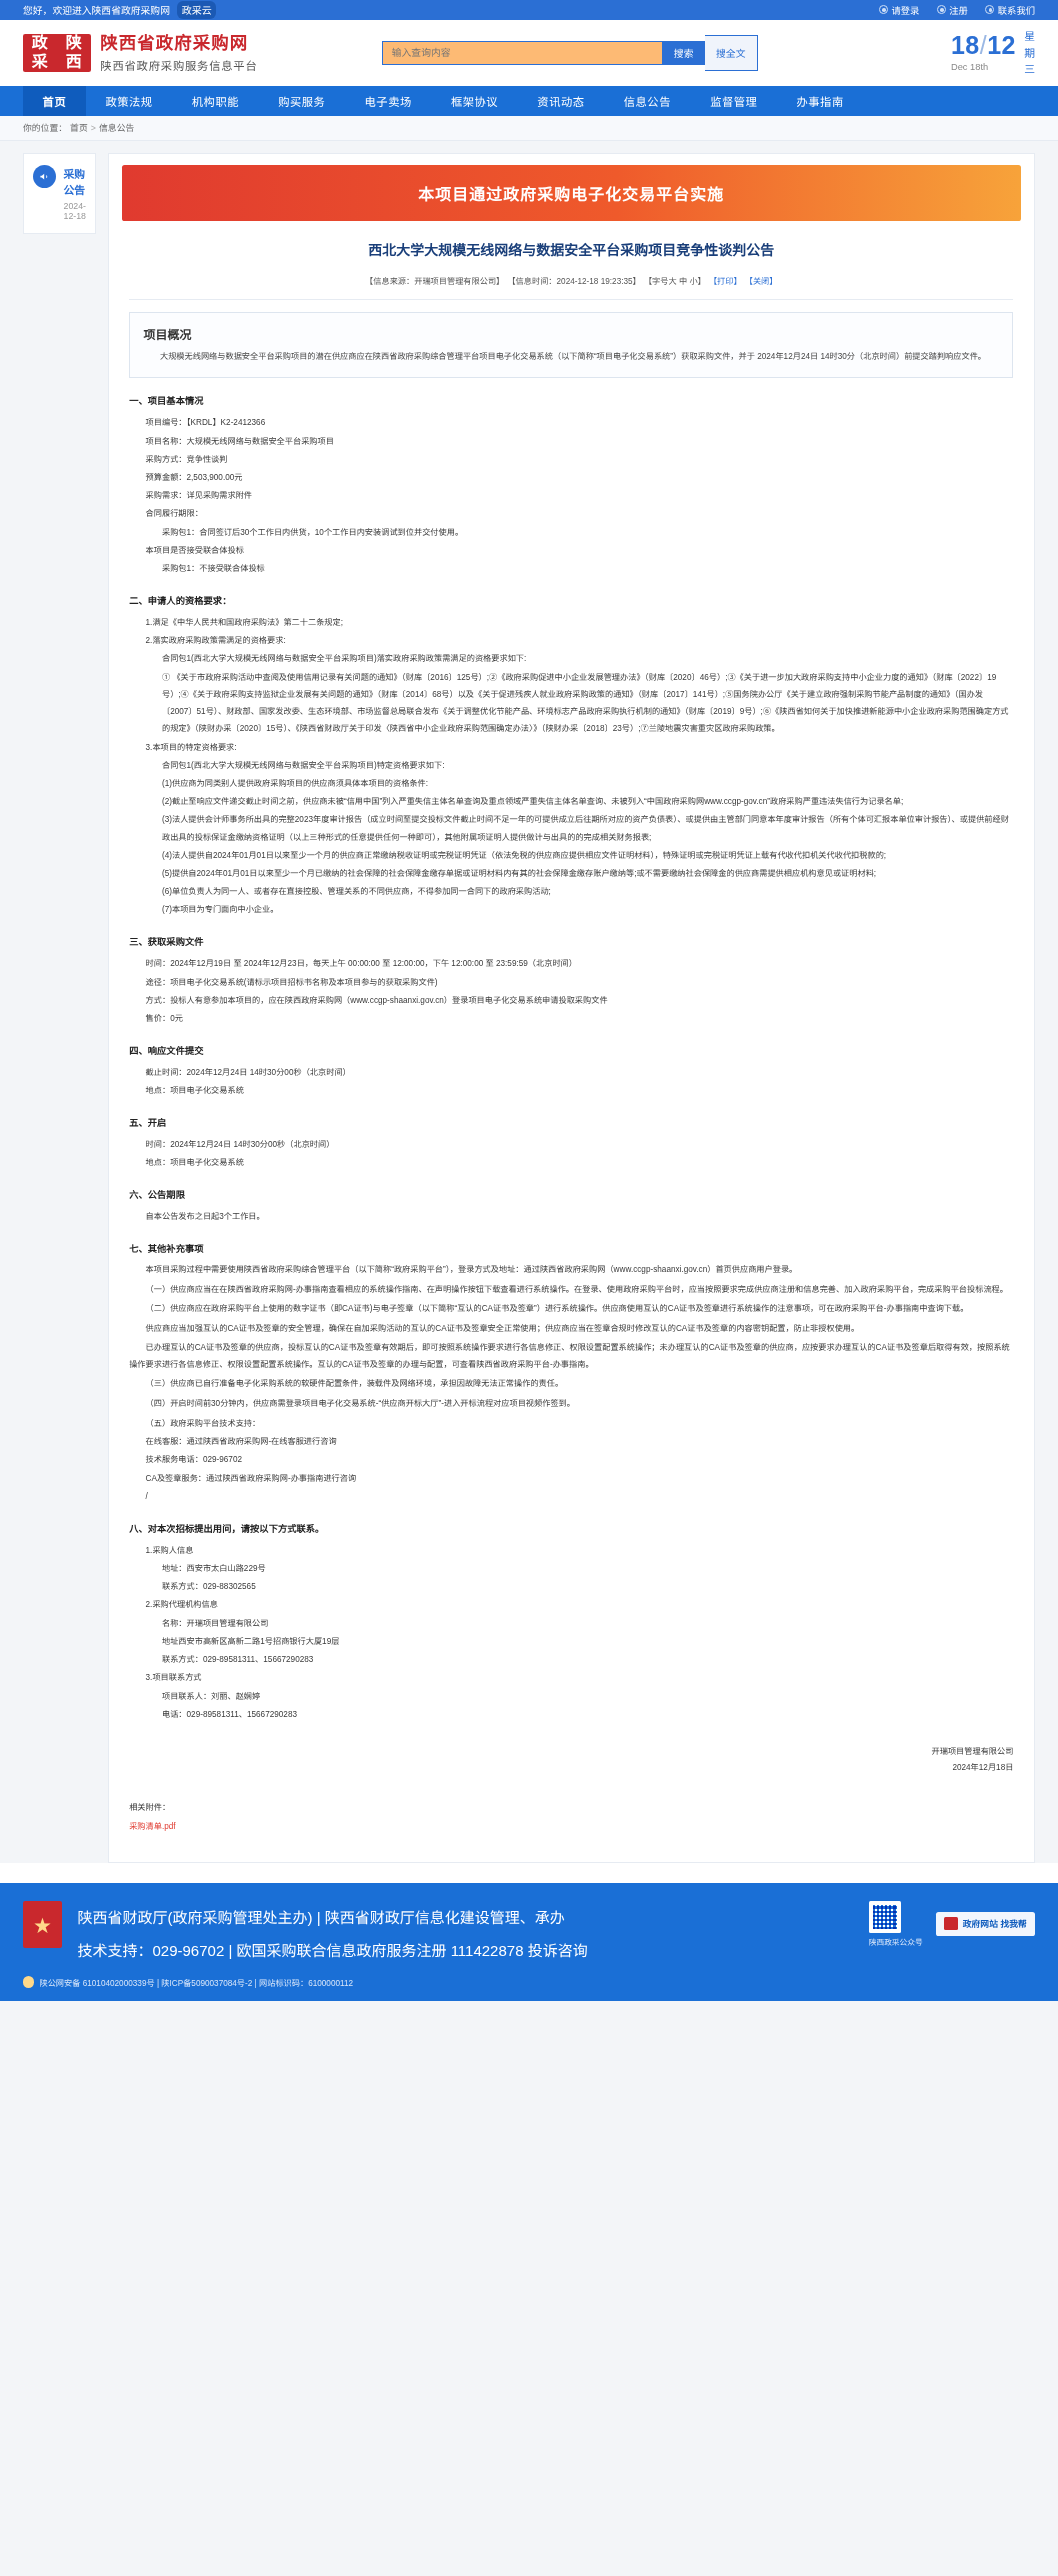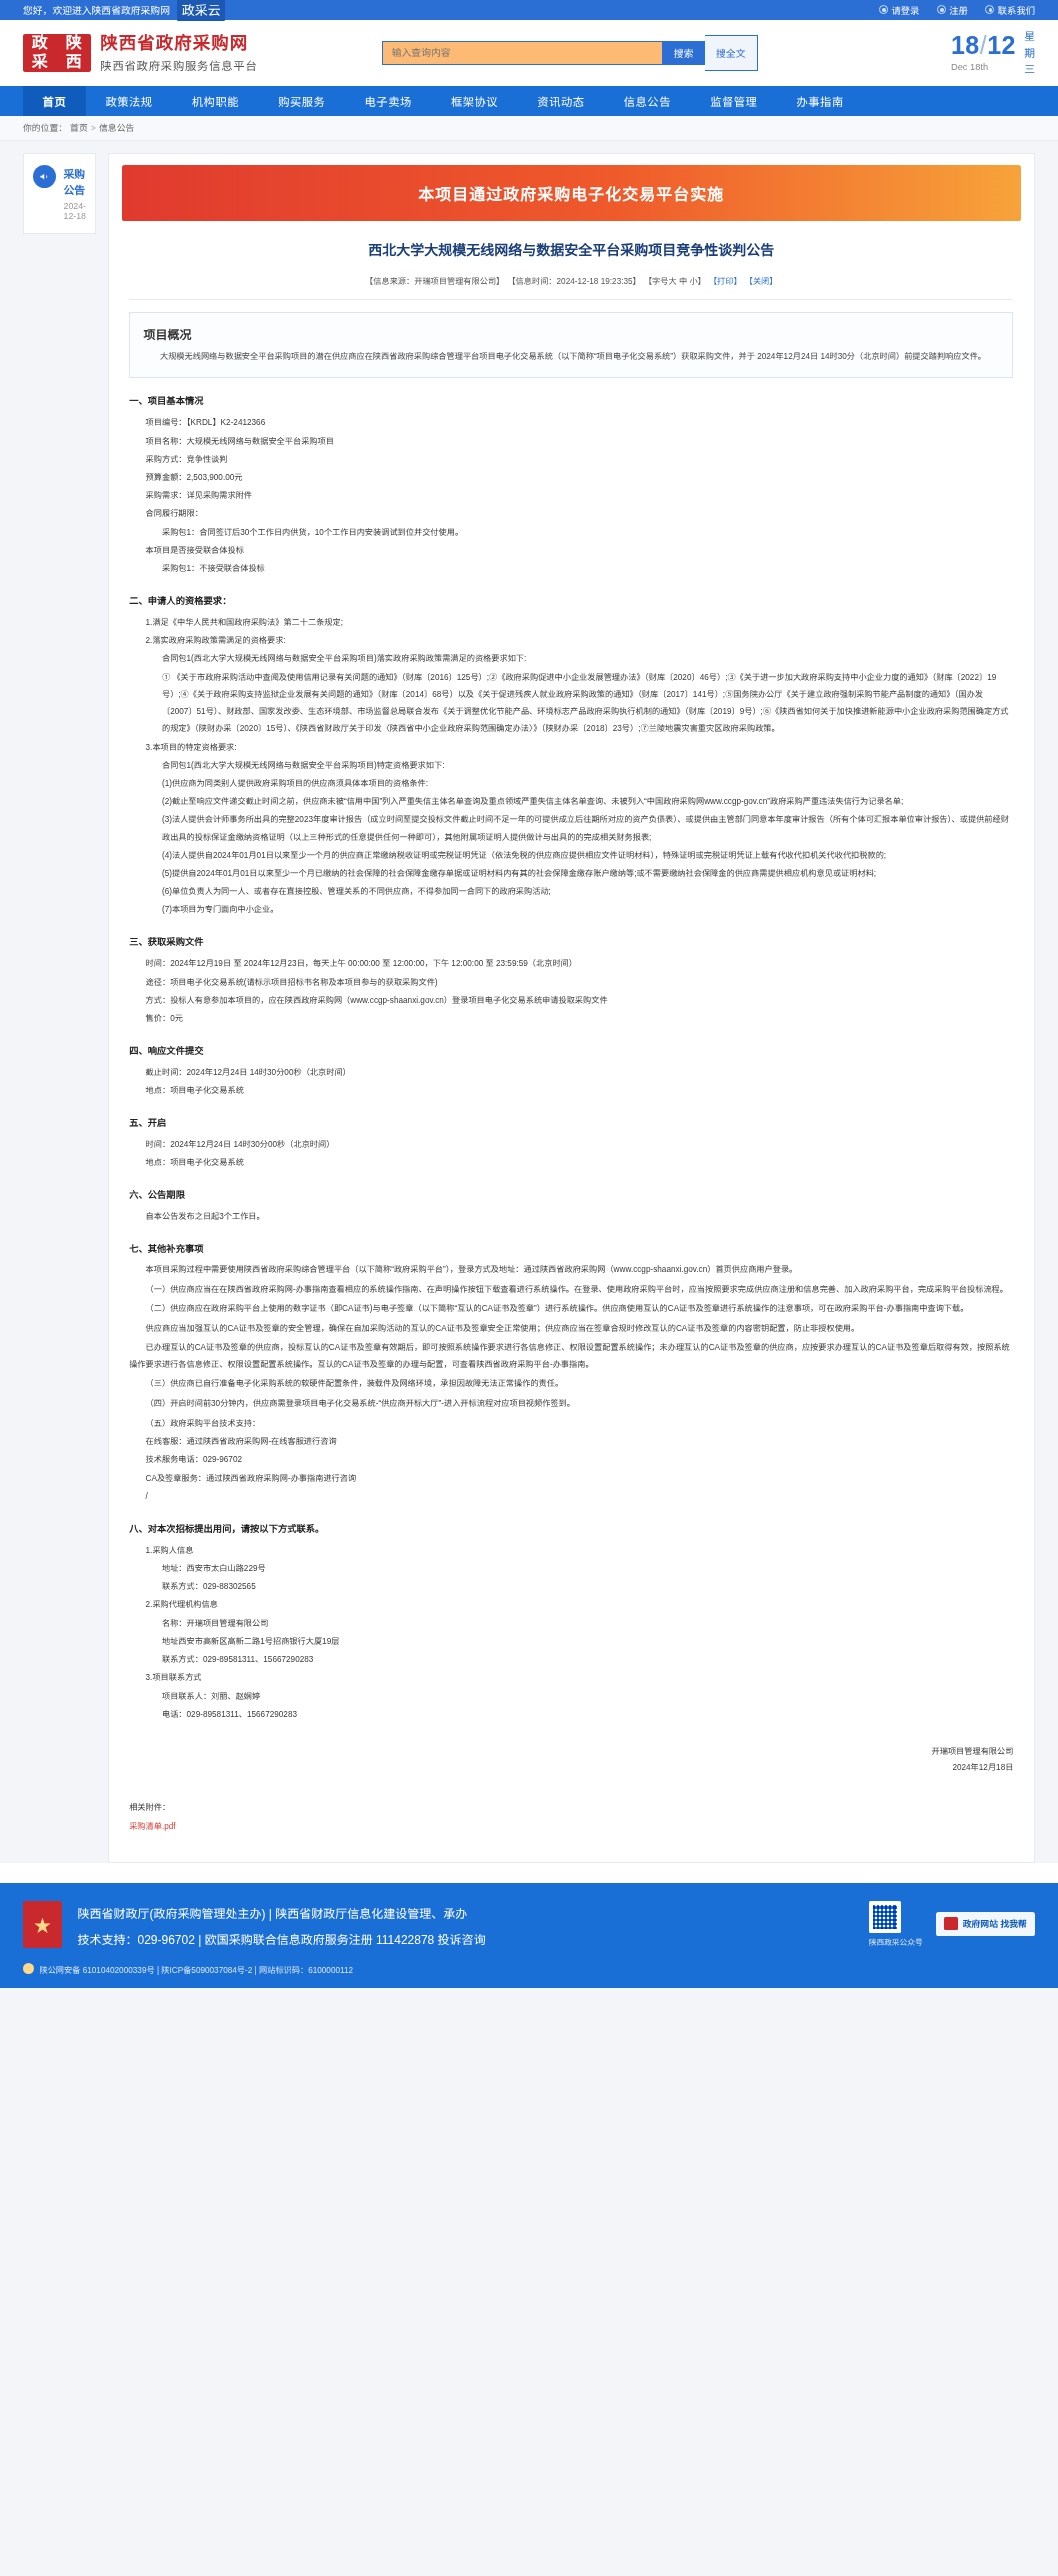--- a/index.html
+++ b/index.html
@@ -13,21 +13,21 @@
   }
   .page { width:1058px; margin:0 auto; background:#fff; }
 
   
   .topbar {
     height: 19.6px; background:#2b6fd4; color:#fff; display:flex; align-items:center;
     padding: 0 23px; font-size: 9.8px;
   }
   .topbar .left { display:flex; align-items:center; gap:7.2px; }
   .topbar .badge {
-    background:#1b59b4; border-radius:1px; padding:1.5px 4.6px; font-size:13px;
+    background:#1b59b4; border-radius:6px; padding:1.5px 4.6px; font-size:10px;
   }
   .topbar .right { margin-left:auto; display:flex; align-items:center; gap:17.5px; font-size:9.3px; }
   .topbar .right .it { display:flex; align-items:center; gap:3.6px; }
   .dot-ico { width:8.8px; height:8.8px; border-radius:50%; border:0.8px solid #cfe0f7; display:inline-block; position:relative; }
   .dot-ico::after{ content:""; position:absolute; left:2.1px; top:2.1px; width:3.6px; height:3.6px; background:#cfe0f7; border-radius:50%; }
 
   
   .header {
     height: 66px; background:#fff; display:flex; align-items:center; padding: 0 23px;
     border-bottom: 0;
@@ -138,21 +138,21 @@
 
   
   .footer {
     margin-top: 20.6px; background:#1a6fd6; color:#fff; padding: 17.5px 0 13.4px 0;
   }
   .footer .inner { display:flex; align-items:flex-start; padding: 0 23px; gap:15.5px; }
   .f-emblem {
     width:39px; height:47px; background:#c9282d; border-radius:2.1px; display:flex; align-items:center; justify-content:center;
     font-size:17.5px; color:#ffd98a; flex:0 0 39px;
   }
-  .f-lines { font-size:12px; line-height:2.2; }
+  .f-lines { font-size:15px; line-height:2.2; }
   .f-right { margin-left:auto; display:flex; align-items:center; gap:13.4px; }
   .qr {
     width:32px; height:32px; background:#fff; border-radius:1.5px; position:relative;
   }
   .qr::before{ content:""; position:absolute; inset:4.1px; background:
      repeating-linear-gradient(0deg,#1a6fd6 0 2.1px,#fff 2.1px 4.1px),
      repeating-linear-gradient(90deg,#1a6fd6 0 2.1px,transparent 2.1px 4.1px);
      background-blend-mode:multiply; }
   .qr-label { font-size:7.7px; color:#dce8fb; margin-top:3.1px; text-align:center; }
   .gov-badge {

